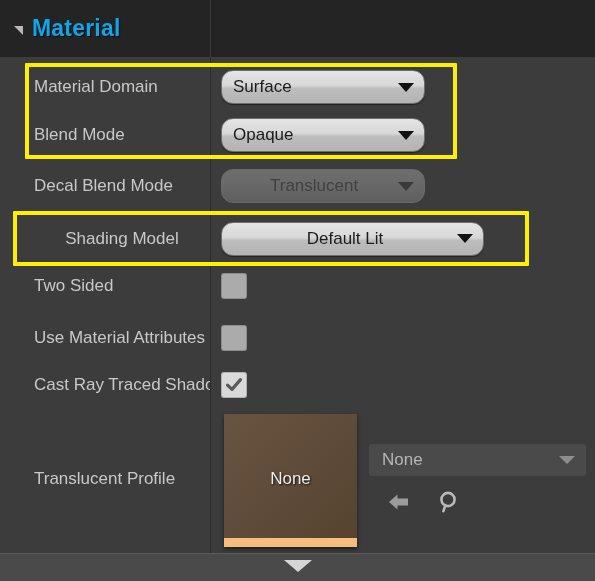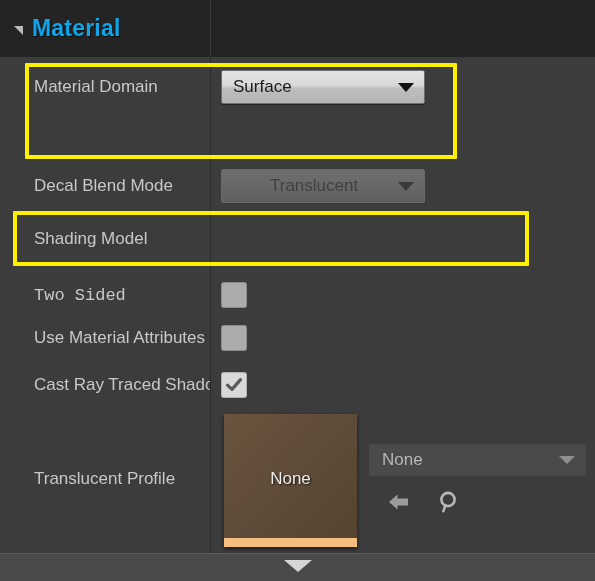--- a/index.html
+++ b/index.html
@@ -89,21 +89,21 @@
     left: 221px;
     top: 50%;
     transform: translateY(-50%);
   }
 
   
   .combo {
     height: 34px;
     box-sizing: border-box;
     border: 1px solid #6e6e6e;
-    border-radius: 2px;
+    border-radius: 12px;
     background: linear-gradient(to bottom, #e4e4e4 0%, #d8d8d8 45%, #bdbdbd 55%, #b4b4b4 100%);
     display: flex;
     align-items: center;
     padding: 0 10px 0 11px;
     box-shadow: 0 1px 1px rgba(0,0,0,.45);
     position: relative;
   }
   .combo .combo-text {
     color: #1c1c1c;
     font-size: 17px;
@@ -268,37 +268,50 @@
     <div class="row-label">Material Domain</div>
     <div class="row-value" style="width:204px;">
       <div class="combo">
         <span class="combo-text">Surface</span>
         <span class="arrow"></span>
       </div>
     </div>
   </div>
 
   <div class="row" style="top:111px;height:48px;">
+    <div class="row-label">Blend Mode</div>
+    <div class="row-value" style="width:204px;">
+      <div class="combo">
+        <span class="combo-text">Opaque</span>
+        <span class="arrow"></span>
+      </div>
+    </div>
   </div>
 
   <div class="row" style="top:163px;height:46px;">
     <div class="row-label">Decal Blend Mode</div>
     <div class="row-value" style="width:204px;">
       <div class="combo disabled">
         <span class="combo-text">Translucent</span>
         <span class="arrow"></span>
       </div>
     </div>
   </div>
 
-  <div class="row" style="top:211px;height:55px;">
+  <div class="row" style="top:211px;height:55px;text-align:center;">
     <div class="row-label">Shading Model</div>
-  </div>
-
-  <div class="row" style="top:272px;height:46px;font-family:Liberation Mono, monospace;">
+    <div class="row-value" style="width:263px;">
+      <div class="combo">
+        <span class="combo-text">Default Lit</span>
+        <span class="arrow"></span>
+      </div>
+    </div>
+  </div>
+
+  <div class="row" style="top:263px;height:46px;">
     <div class="row-label">Two Sided</div>
     <div class="row-value">
       <div class="checkbox">
         
       </div>
     </div>
   </div>
 
   <div class="row" style="top:315px;height:46px;padding-left:48px;">
     <div class="row-label">Use Material Attributes</div>

